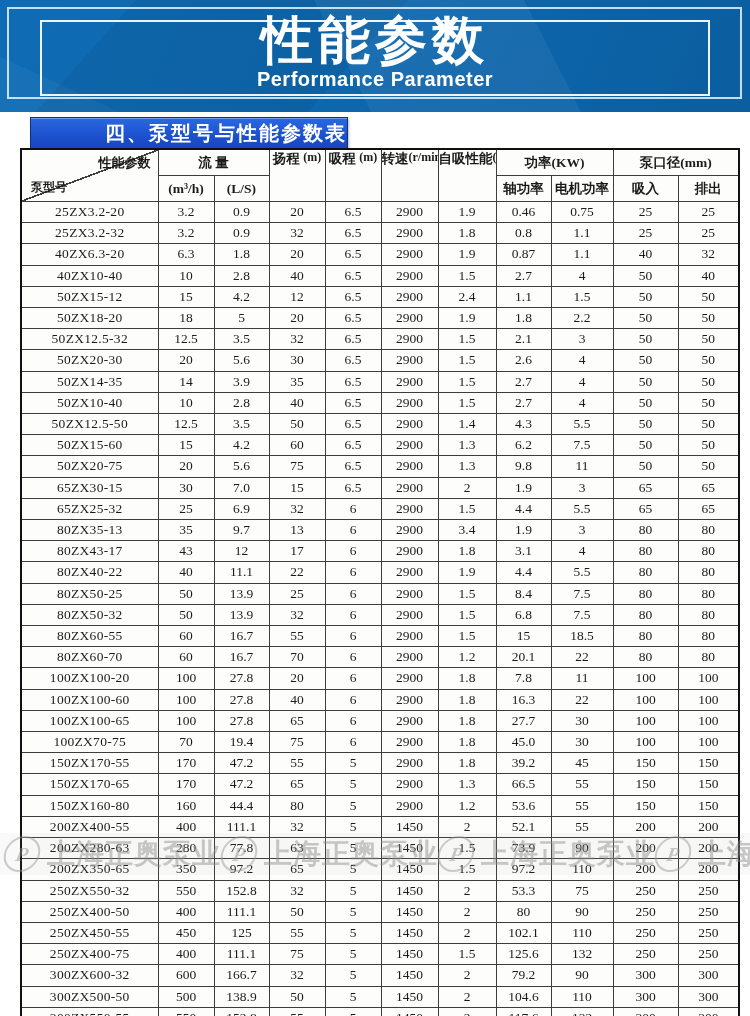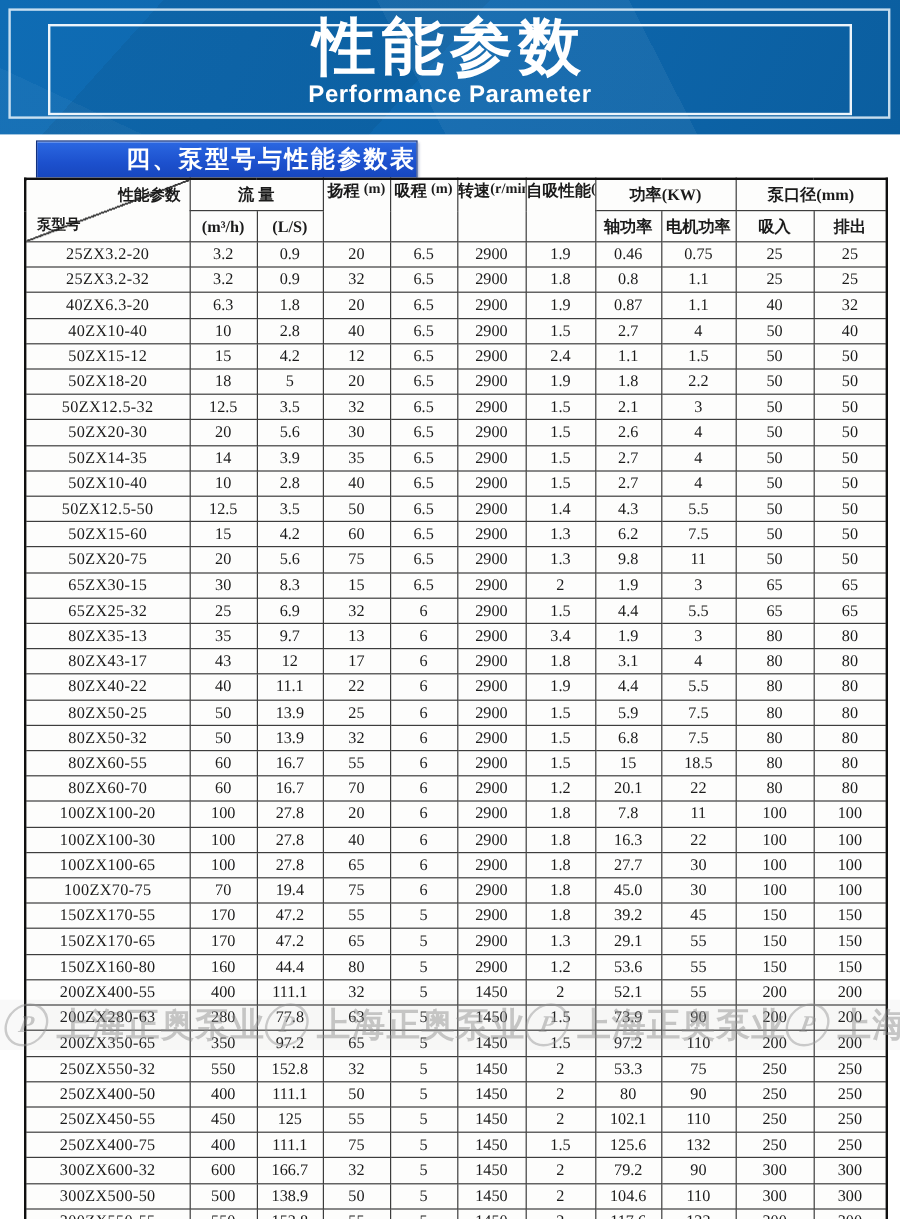--- a/index.html
+++ b/index.html
@@ -331,21 +331,21 @@
         <td class="val">2900</td>
         <td class="val">1.3</td>
         <td class="val">9.8</td>
         <td class="val">11</td>
         <td class="val">50</td>
         <td class="val">50</td>
       </tr>
       <tr>
         <td class="model">65ZX30-15</td>
         <td class="val">30</td>
-        <td class="val">8.3</td>
+        <td class="val">7.0</td>
         <td class="val">15</td>
         <td class="val">6.5</td>
         <td class="val">2900</td>
         <td class="val">2</td>
         <td class="val">1.9</td>
         <td class="val">3</td>
         <td class="val">65</td>
         <td class="val">65</td>
       </tr>
       <tr>
@@ -401,21 +401,21 @@
         <td class="val">80</td>
       </tr>
       <tr>
         <td class="model">80ZX50-25</td>
         <td class="val">50</td>
         <td class="val">13.9</td>
         <td class="val">25</td>
         <td class="val">6</td>
         <td class="val">2900</td>
         <td class="val">1.5</td>
-        <td class="val">5.9</td>
+        <td class="val">8.4</td>
         <td class="val">7.5</td>
         <td class="val">80</td>
         <td class="val">80</td>
       </tr>
       <tr>
         <td class="model">80ZX50-32</td>
         <td class="val">50</td>
         <td class="val">13.9</td>
         <td class="val">32</td>
         <td class="val">6</td>
@@ -459,21 +459,21 @@
         <td class="val">20</td>
         <td class="val">6</td>
         <td class="val">2900</td>
         <td class="val">1.8</td>
         <td class="val">7.8</td>
         <td class="val">11</td>
         <td class="val">100</td>
         <td class="val">100</td>
       </tr>
       <tr>
-        <td class="model">100ZX100-30</td>
+        <td class="model">100ZX100-60</td>
         <td class="val">100</td>
         <td class="val">27.8</td>
         <td class="val">40</td>
         <td class="val">6</td>
         <td class="val">2900</td>
         <td class="val">1.8</td>
         <td class="val">16.3</td>
         <td class="val">22</td>
         <td class="val">100</td>
         <td class="val">100</td>
@@ -518,21 +518,21 @@
         <td class="val">150</td>
       </tr>
       <tr>
         <td class="model">150ZX170-65</td>
         <td class="val">170</td>
         <td class="val">47.2</td>
         <td class="val">65</td>
         <td class="val">5</td>
         <td class="val">2900</td>
         <td class="val">1.3</td>
-        <td class="val">29.1</td>
+        <td class="val">66.5</td>
         <td class="val">55</td>
         <td class="val">150</td>
         <td class="val">150</td>
       </tr>
       <tr>
         <td class="model">150ZX160-80</td>
         <td class="val">160</td>
         <td class="val">44.4</td>
         <td class="val">80</td>
         <td class="val">5</td>

